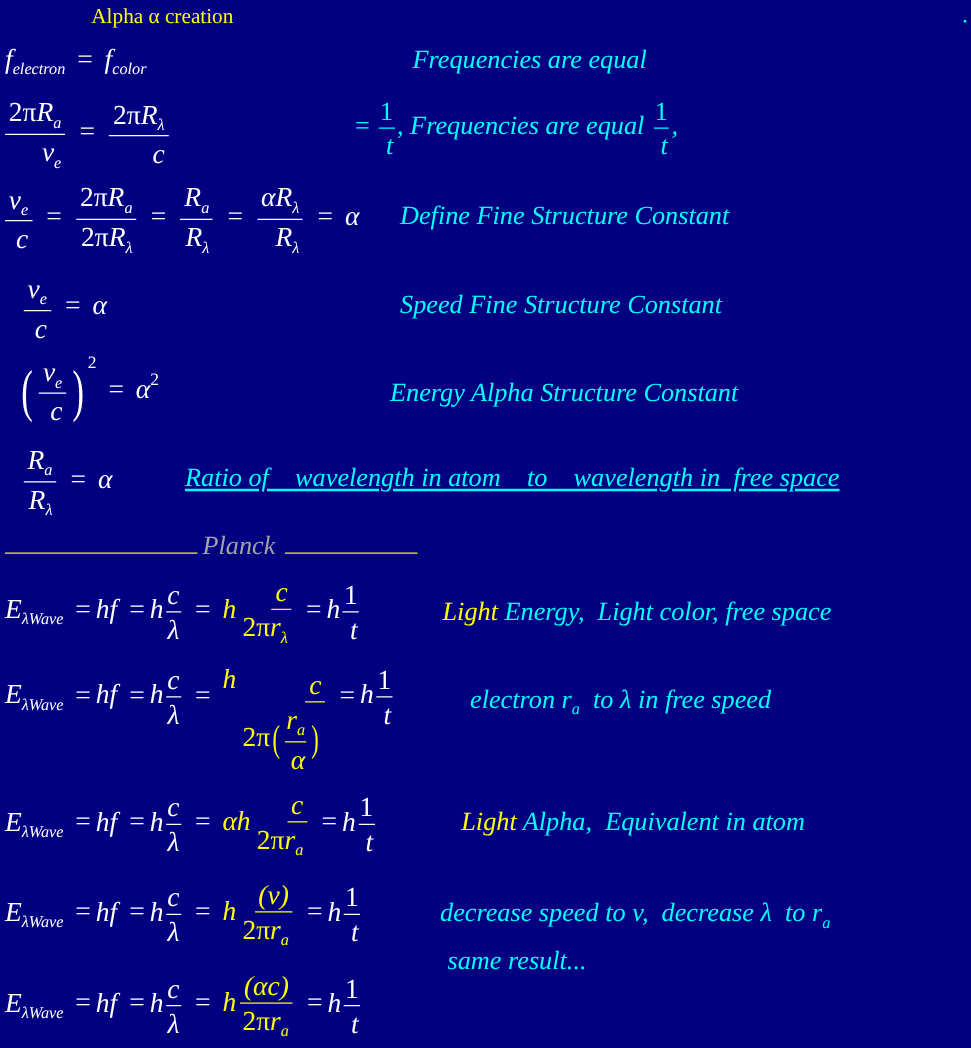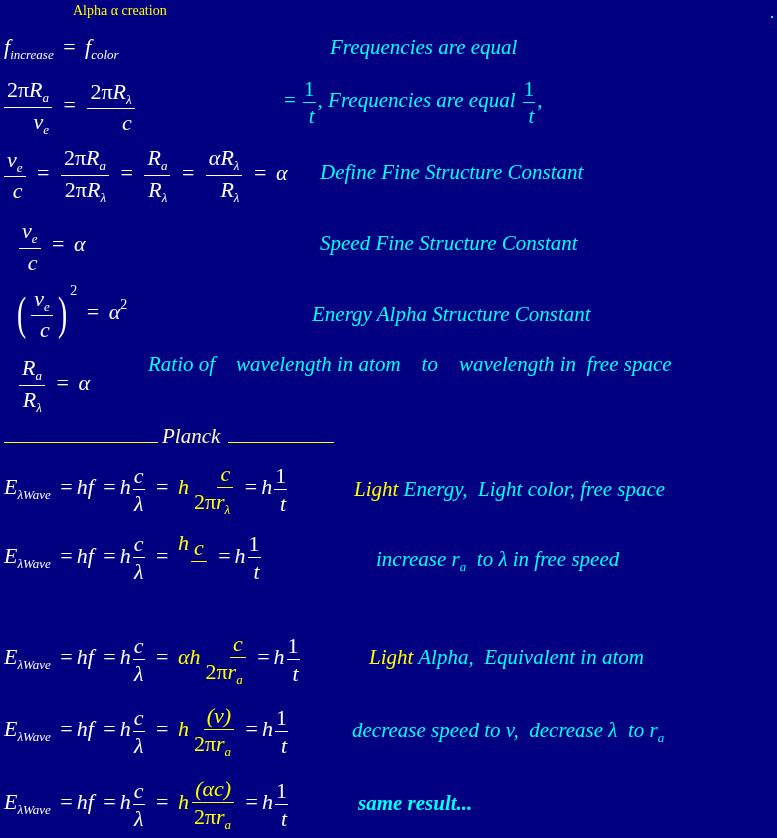--- a/index.html
+++ b/index.html
@@ -9,41 +9,41 @@
       position: relative; overflow: hidden;
       font-family: "Liberation Serif", "DejaVu Serif", serif;
       color: #ffffff;
     }
     .abs { position: absolute; white-space: nowrap; }
     .w { color: #ffffff; }
     .y { color: #ffff00; }
     .i { font-style: italic; }
     .eq { font-size: 22px; line-height: 1; }
     .note { font-size: 21px; font-style: italic; color: #00ffff; }
-    .title { font-size: 14px; color: #ffff00; }
+    .title { font-size: 17px; color: #ffff00; }
     .frac { display: inline-flex; flex-direction: column; align-items: flex-end; vertical-align: middle; margin: 0 2px; }
     .frac .num { padding: 0 3px 2px 3px; border-bottom: 1.5px solid currentColor; line-height: 1.05; }
     .frac .den { padding: 2px 3px 0 3px; line-height: 1.05; }
     .frac.small .num, .frac.small .den { padding-left: 1px; padding-right: 1px; }
     sub { font-size: 13px; font-style: italic; vertical-align: -5px; }
     sup { font-size: 14px; vertical-align: 10px; }
     .op { margin: 0 4px; font-style: normal; }
     .paren { font-size: 46px; font-weight: 100; vertical-align: middle; line-height: 1; transform: scaleX(0.6); display: inline-block; }
     .paren-sm { font-size: 30px; vertical-align: middle; display: inline-block; transform: scaleX(0.6); }
     .rule { display: inline-block; border-bottom: 1.5px solid #ffff00; vertical-align: baseline; height: 1px; }
     .dot { position: absolute; left: 771px; top: 16px; width: 2px; height: 2px; background: #00ffff; }
   </style>
 </head>
 <body>
 
 <div class="abs title" style="left:73px; top:3px;">Alpha α creation</div>
 <div class="dot"></div>
 
 <div class="abs eq i w" style="left:4px; top:36px;">
-  <span>f</span><sub>increase</sub>
+  <span>f</span><sub>electron</sub>
   <span class="op">=</span>
   <span>f</span><sub>color</sub>
 </div>
 <div class="abs note" style="left:330px; top:35px;">Frequencies are equal</div>
 
 <div class="abs eq i w" style="left:2px; top:78px;">
   <span class="frac">
     <span class="num"><span style="font-style:normal">2π</span><span>R</span><sub>a</sub></span>
     <span class="den"><span>v</span><sub>e</sub></span>
   </span>
@@ -111,25 +111,25 @@
 <div class="abs note" style="left:312px; top:302px;">Energy Alpha Structure Constant</div>
 
 <div class="abs eq i w" style="left:17px; top:356px;">
   <span class="frac">
     <span class="num"><span>R</span><sub>a</sub></span>
     <span class="den"><span>R</span><sub>λ</sub></span>
   </span>
   <span class="op">=</span>
   <span>α</span>
 </div>
-<div class="abs note" style="left:148px; top:352px; white-space:pre;">Ratio of    wavelength in atom    to    wavelength in  free space</div>
+<div class="abs note" style="left:148px; top:370px; white-space:pre;text-decoration:underline;">Ratio of    wavelength in atom    to    wavelength in  free space</div>
 
 <div class="abs" style="left:4px; top:424px;">
   <span class="rule" style="width:154px;"></span>
-  <span class="note" style="color:#fef9c3;margin-top:48px;">Planck</span>
+  <span class="note" style="color:#a3a3a3;margin-top:48px;">Planck</span>
   <span class="rule" style="width:106px;margin-left:4px;"></span>
 </div>
 
 <div class="abs eq i w" style="left:4px; top:462px;">
   <span>E</span><sub>λWave</sub>
   <span class="op">=</span><span>hf</span>
   <span class="op">=</span><span>h</span><span class="frac small">
       <span class="num">c</span>
       <span class="den">λ</span>
     </span>
@@ -148,27 +148,31 @@
 <div class="abs eq i w" style="left:4px; top:532px;">
   <span>E</span><sub>λWave</sub>
   <span class="op">=</span><span>hf</span>
   <span class="op">=</span><span>h</span><span class="frac small">
       <span class="num">c</span>
       <span class="den">λ</span>
     </span>
   <span class="op">=</span>
   <span class="y" style="vertical-align:top;"><span>h</span><span class="frac" style="vertical-align:top;margin-top:4px;">
         <span class="num">c</span>
-      </span></span>
-  <span class="op">=</span><span>h</span><span class="frac small">
-      <span class="num" style="font-style:normal">1</span>
-      <span class="den">t</span>
-    </span>
-</div>
-<div class="abs note" style="left:376px; top:547px; white-space:pre;"><span>increase r</span><sub>a</sub><span>  to λ in free speed</span></div>
+        <span class="den"><span style="font-style:normal">2π</span><span class="paren-sm" style="font-style:normal">(</span><span class="frac small">
+            <span class="num"><span>r</span><sub>a</sub></span>
+            <span class="den">α</span>
+          </span><span class="paren-sm" style="font-style:normal">)</span></span>
+      </span></span>
+  <span class="op">=</span><span>h</span><span class="frac small">
+      <span class="num" style="font-style:normal">1</span>
+      <span class="den">t</span>
+    </span>
+</div>
+<div class="abs note" style="left:376px; top:547px; white-space:pre;"><span>electron r</span><sub>a</sub><span>  to λ in free speed</span></div>
 
 <div class="abs eq i w" style="left:4px; top:632px;">
   <span>E</span><sub>λWave</sub>
   <span class="op">=</span><span>hf</span>
   <span class="op">=</span><span>h</span><span class="frac small">
       <span class="num">c</span>
       <span class="den">λ</span>
     </span>
   <span class="op">=</span>
   <span class="y"><span>αh</span><span class="frac">
@@ -211,13 +215,13 @@
   <span class="op">=</span>
   <span class="y"><span>h</span><span class="frac">
         <span class="num">(αc)</span>
         <span class="den"><span style="font-style:normal">2π</span><span>r</span><sub>a</sub></span>
       </span></span>
   <span class="op">=</span><span>h</span><span class="frac small">
       <span class="num" style="font-style:normal">1</span>
       <span class="den">t</span>
     </span>
 </div>
-<div class="abs note" style="left:358px; top:791px;font-weight:bold;">same result...</div>
+<div class="abs note" style="left:358px; top:756px;">same result...</div>
 
 </body></html>

